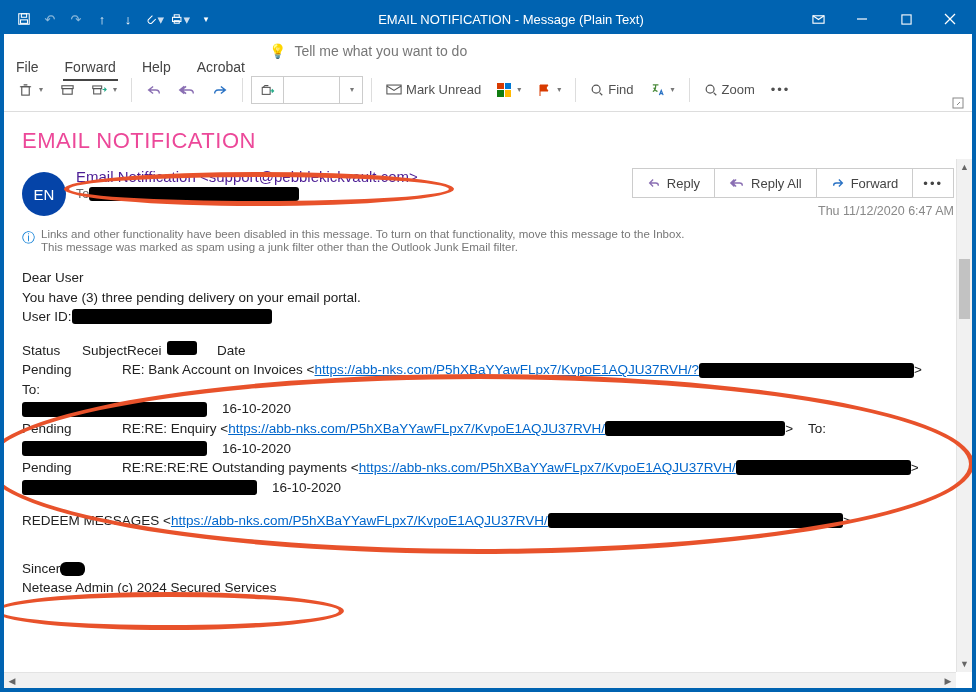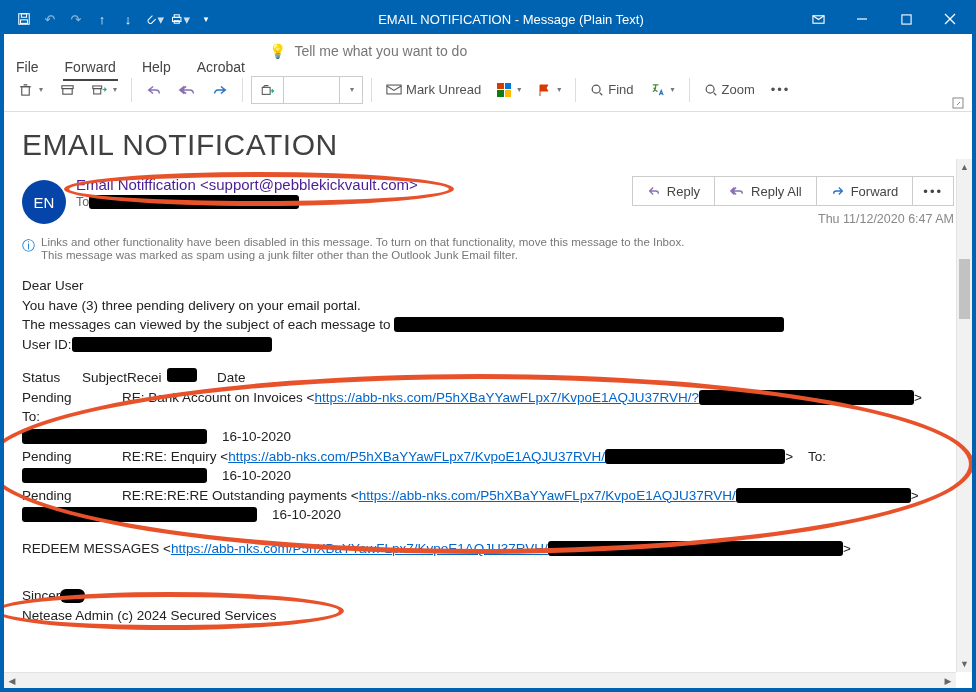--- a/index.html
+++ b/index.html
@@ -33,21 +33,21 @@
 .toolbar .movegroup .mseg:last-child { border-right: none; }
 .toolbar .movegroup .spacer { width: 56px; }
 .toolbar svg { display: block; }
 .toolbar .colorgrid { width: 14px; height: 14px; display: grid; grid-template: 1fr 1fr / 1fr 1fr; gap: 1px; }
 .toolbar .colorgrid span:nth-child(1){background:#d83b01;} .toolbar .colorgrid span:nth-child(2){background:#0078d4;} .toolbar .colorgrid span:nth-child(3){background:#107c10;} .toolbar .colorgrid span:nth-child(4){background:#ffb900;}
 .toolbar .flag { width: 14px; height: 14px; }
 .toolbar .expand-corner { width:12px; height:12px; align-self:flex-end; margin-bottom:2px; margin-left:2px; cursor:pointer; }
 
 
 .content { position: relative; padding: 10px 18px 0 18px; height: calc(100% - 30px - 34px - 44px - 16px); overflow: hidden; }
-.subject { font-size: 30px; font-weight: 400; color: #404040; margin: 6px 0 14px 0; letter-spacing: .5px; }
+.subject { font-size: 22px; font-weight: 400; color: #ec4899; margin: 6px 0 14px 0; letter-spacing: .5px; }
 .headerrow { display: flex; align-items: flex-start; }
 .avatar { width: 44px; height: 44px; border-radius: 50%; background: #0544a8; color: #fff; display: flex; align-items: center; justify-content: center; font-size: 15px; font-weight: 400; flex-shrink: 0; margin-top: 4px; }
 .sender-block { margin-left: 10px; flex: 1; }
 .sender-line { font-size: 15px; color: #4c1d95; }
 .to-line { font-size: 12.5px; color: #666; display:flex; align-items:center; margin-top:2px;}
 .redact { display:inline-block; background:#000; border-radius:3px; }
 .actions { display: flex; gap: 0; border: 1px solid #ccc; height: 30px; }
 .actions .abtn { padding: 0 14px; display: flex; align-items: center; gap: 6px; cursor: pointer; font-size: 13px; color: #444; border-right: 1px solid #ccc; }
 .actions .abtn:last-child { border-right: none; }
 .actions .abtn.more { padding: 0 10px; letter-spacing: 2px; }
@@ -295,21 +295,20 @@
       <span class="info-icon">ⓘ</span>
       <div class="note-lines">
         <div>Links and other functionality have been disabled in this message. To turn on that functionality, move this message to the Inbox.</div>
         <div>This message was marked as spam using a junk filter other than the Outlook Junk Email filter.</div>
       </div>
     </div>
 
     <div class="body-area">
       <div>Dear User</div>
       <div>You have (3) three pending delivery on your email portal.</div>
-      <div class="row"><span>The messages can viewed by the subject of each message to </span><span class="redact" style="width:390px;height:15px;"></span></div>
       <div class="row"><span>User ID:</span><span class="redact" style="width:200px;height:15px;"></span></div>
       <div class="gap"></div>
 
       <div class="tblhdr">
         <span style="width:50px;">Status</span>
         <span style="width:55px;text-align:right;">Subject</span>
         <span style="width:40px;">Recei</span>
           <span class="redact" style="width:30px;height:14px;"></span>
         <span style="width:20px;"></span>
         <span>Date</span>

